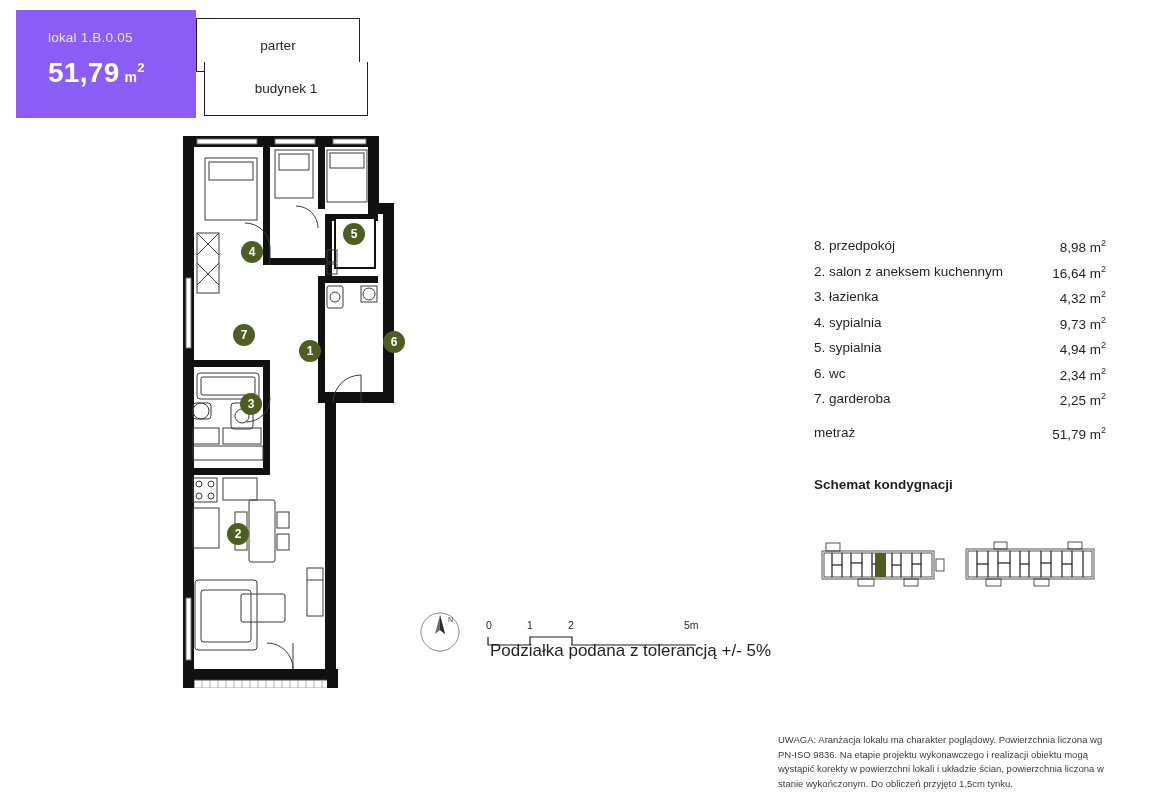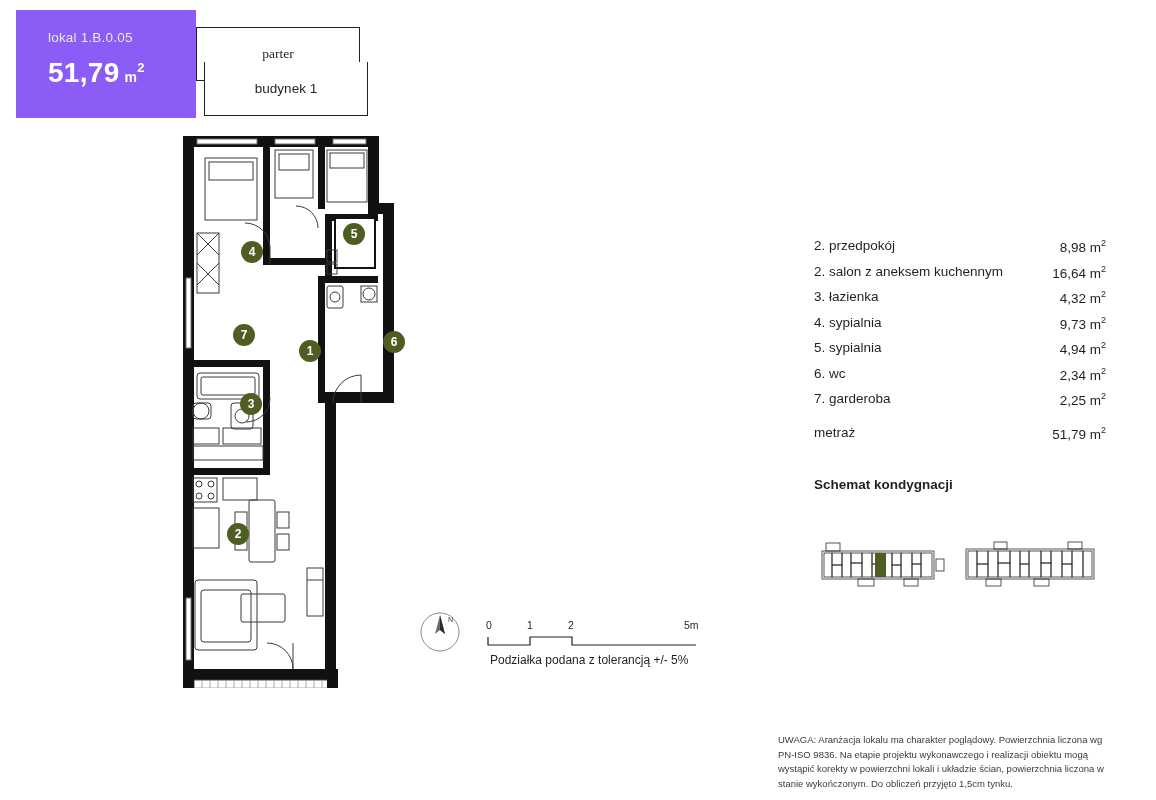--- a/index.html
+++ b/index.html
@@ -57,21 +57,21 @@
     width: 164px;
     height: 54px;
     border: 1px solid #231f20;
     border-left: 1px solid #231f20;
     display: flex;
     align-items: center;
     justify-content: center;
     font-size: 13.5px;
     background: #fff;
   }
-  #meta-floor { top: 17px; font-family: Liberation Serif, serif; }
+  #meta-floor { top: 8px; }
   #meta-building { top: 52px; border-top: none; margin-left: 8px; }
 
   
   #floorplan {
     position: absolute;
     left: 175px;
     top: 128px;
     width: 360px;
     height: 560px;
   }
@@ -110,22 +110,22 @@
     left: 68px; top: 14px;
     width: 220px;
     height: 14px;
     font-size: 10.5px;
     color: #231f20;
   }
   #scale-labels span { position: absolute; top: 0; }
   #scale-graphic { position: absolute; left: 68px; top: 30px; }
   #scale-note {
     position: absolute;
-    left: 72px; top: 48px;
-    font-size: 12px;
+    left: 72px; top: 36px;
+    font-size: 17px;
     color: #231f20;
     white-space: nowrap;
   }
 
   
   #legend {
     position: absolute;
     left: 814px;
     top: 238px;
     width: 292px;
@@ -357,21 +357,21 @@
     <g stroke="#231f20" stroke-width="1.2" fill="none">
       <path d="M2 2 L2 10 L44 10 L44 2 L86 2 L86 10 L210 10"></path>
     </g>
   </svg>
 
   <div id="scale-note">Podziałka podana z tolerancją +/- 5%</div>
 </div>
 
 <div id="legend">
   <div class="legend-row">
-    <span class="name">2. przedpokój</span>
+    <span class="name">8. przedpokój</span>
     <span class="val"><span>8,98 m</span><sup>2</sup></span>
   </div>
   <div class="legend-row">
     <span class="name">2. salon z aneksem kuchennym</span>
     <span class="val"><span>16,64 m</span><sup>2</sup></span>
   </div>
   <div class="legend-row">
     <span class="name">3. łazienka</span>
     <span class="val"><span>4,32 m</span><sup>2</sup></span>
   </div>

